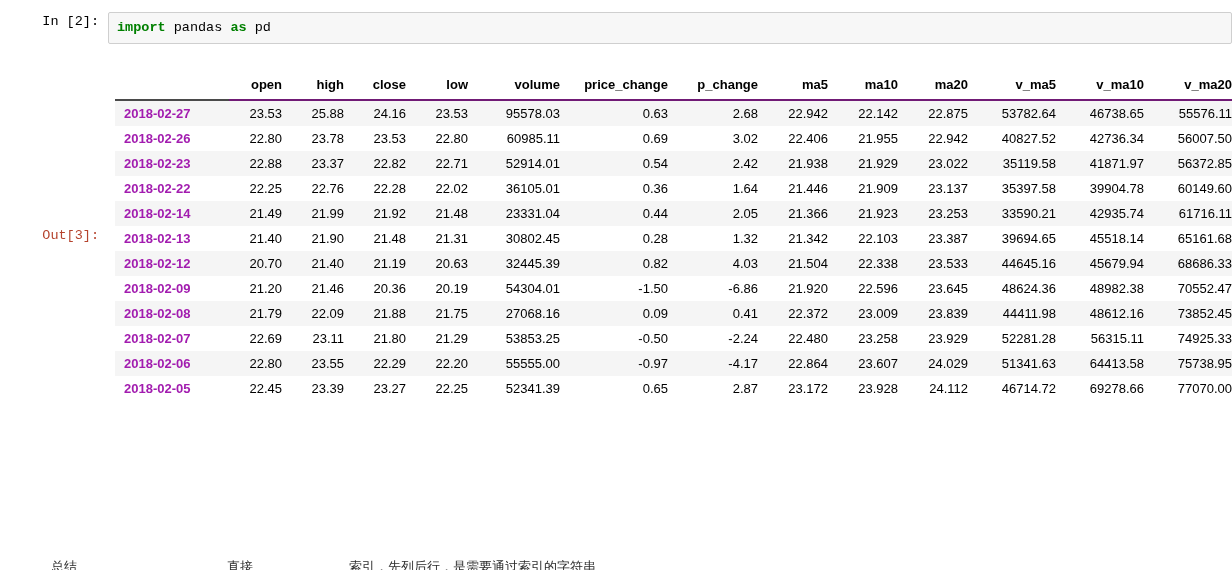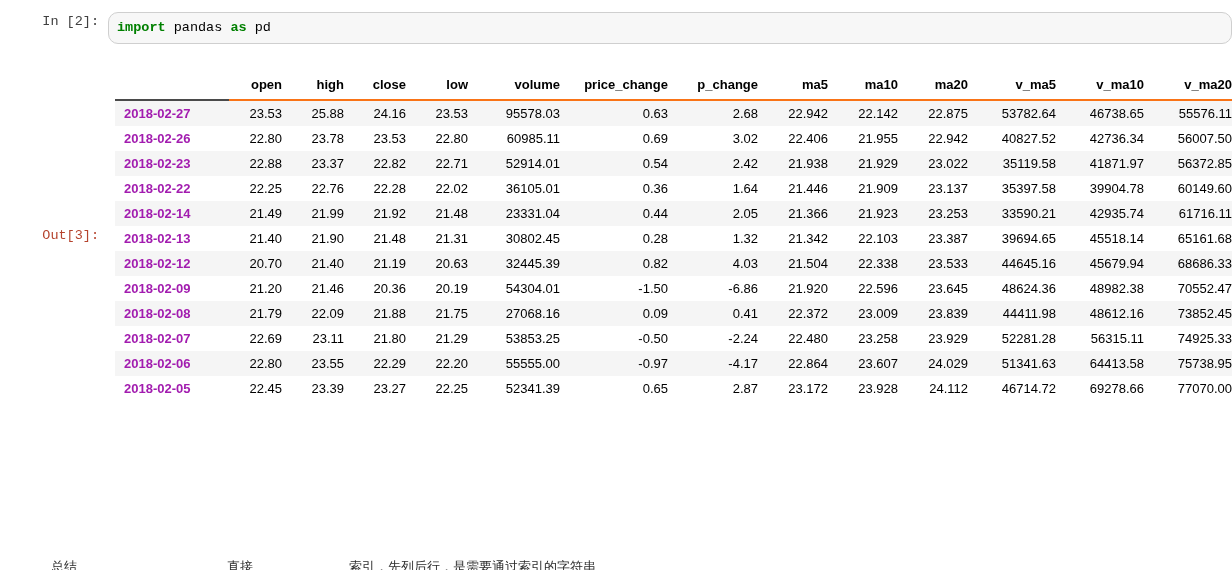--- a/index.html
+++ b/index.html
@@ -32,29 +32,29 @@
     width: 108px;
     box-sizing: border-box;
     text-align: right;
     padding-right: 9px;
     font-family: "Liberation Mono", monospace;
     font-size: 13.5px;
     line-height: 20px;
     white-space: nowrap;
     letter-spacing: 0px;
   }
-  .prompt-in { color: #404040; }
+  .prompt-in { color: #000000; }
   .prompt-out { color: #b5432d; }
 
   .input-area {
     flex: 1 1 auto;
     min-width: 0;
     background: #f7f7f7;
     border: 1px solid #cfcfcf;
-    border-radius: 10px;
+    border-radius: 2px;
     padding: 5px 6px 5px 8px;
     box-sizing: border-box;
   }
   .code-line {
     font-family: "Liberation Mono", monospace;
     font-size: 13.5px;
     line-height: 20px;
     color: #000000;
     white-space: pre;
   }
@@ -87,21 +87,21 @@
   }
   table.dataframe thead th {
     font-family: "Liberation Sans", sans-serif;
     font-size: 13px;
     font-weight: bold;
     color: #000000;
     text-align: right;
     vertical-align: bottom;
     padding: 4px 9px 7px 9px;
     border: none;
-    border-bottom: 2px solid #f97316;
+    border-bottom: 2px solid #701a75;
     white-space: nowrap;
     background: #ffffff;
   }
   table.dataframe thead th.corner {
     border-bottom: 2px solid #4a4a4a;
   }
   table.dataframe tbody th {
     font-family: "Liberation Sans", sans-serif;
     font-size: 13px;
     font-weight: bold;

